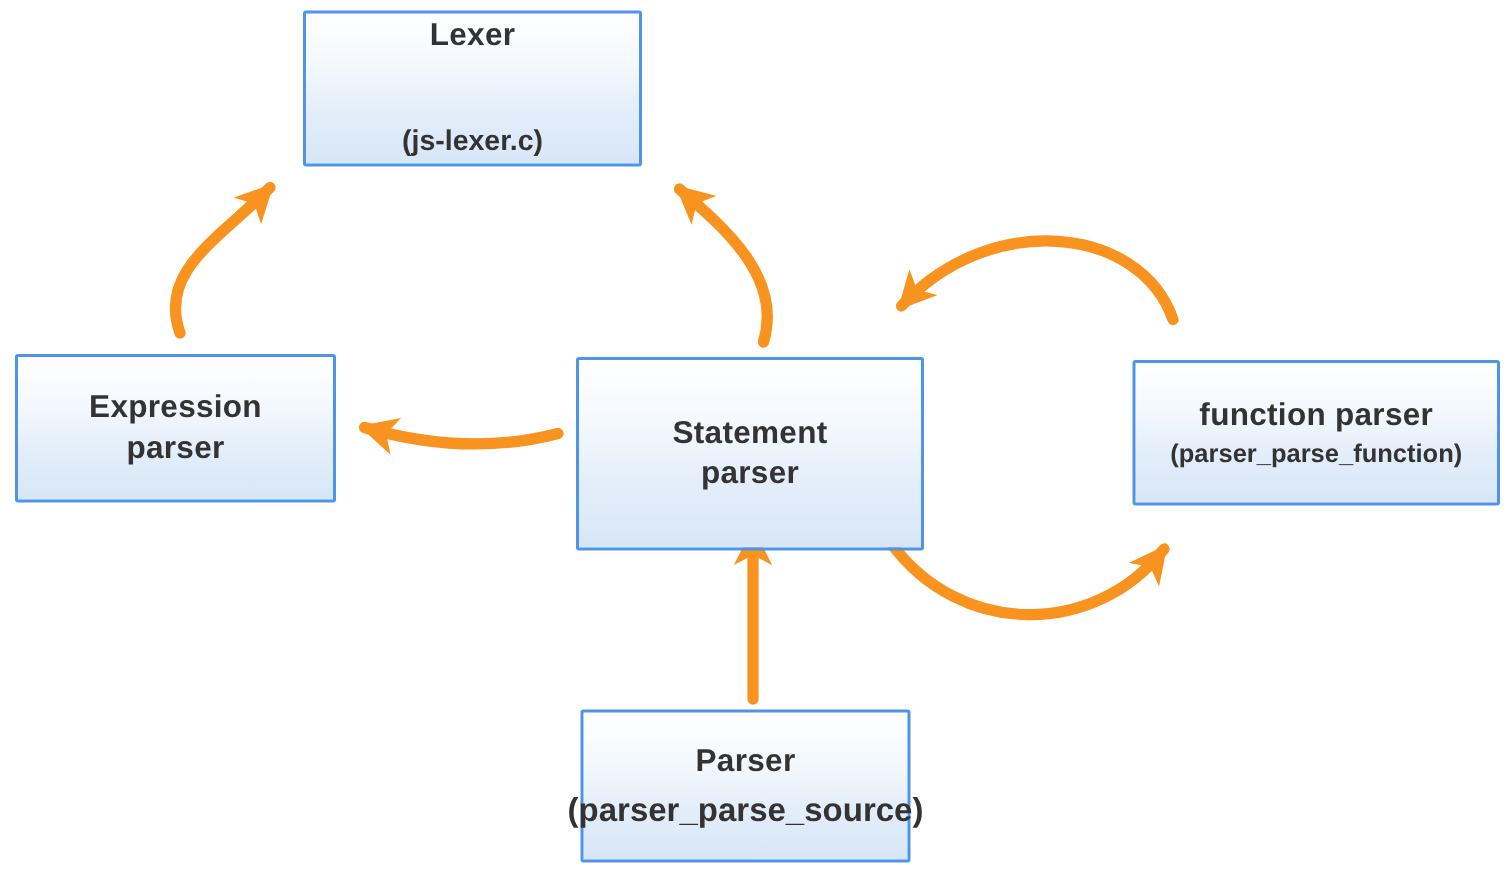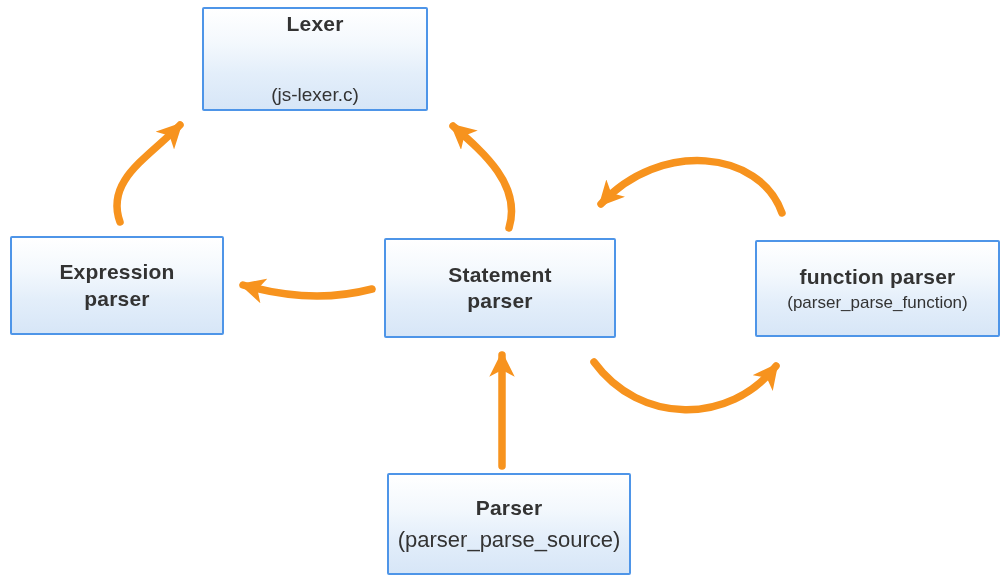--- a/index.html
+++ b/index.html
@@ -33,29 +33,29 @@
     color: #333333;
     line-height: 1.25;
   }
   .node-title {
     font-size: 21px;
     font-weight: 700;
     letter-spacing: 0.2px;
   }
   .node-subtitle {
     font-size: 18px;
-    font-weight: 400;
+    font-weight: 700;
     margin-top: 2px;
   }
   
   .node-lexer      { left: 202px; top: 7px;   width: 226px; height: 104px; gap: 44px; }
   .node-expression { left: 10px;  top: 236px; width: 214px; height: 99px;  }
-  .node-statement  { left: 384px; top: 238px; width: 232px; height: 100px; }
+  .node-statement  { left: 384px; top: 238px; width: 232px; height: 129px; }
   .node-function   { left: 755px; top: 240px; width: 245px; height: 97px;  }
-  .node-parser     { left: 387px; top: 473px; width: 244px; height: 102px; }
+  .node-parser     { left: 387px; top: 473px; width: 220px; height: 102px; }
   
   .node-expression .node-title,
   .node-statement  .node-title { max-width: 150px; }
   .node-lexer  .node-subtitle  { font-size: 19px; }
   .node-parser .node-subtitle  { font-size: 22px; }
   .node-function .node-subtitle{ font-size: 17px; }
   .node-parser .node-title     { margin-bottom: 3px; }
 </style>
 </head>
 <body>

